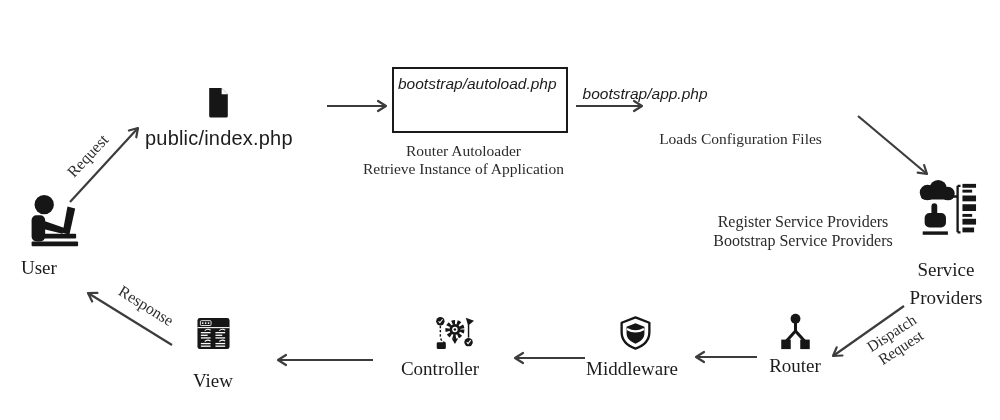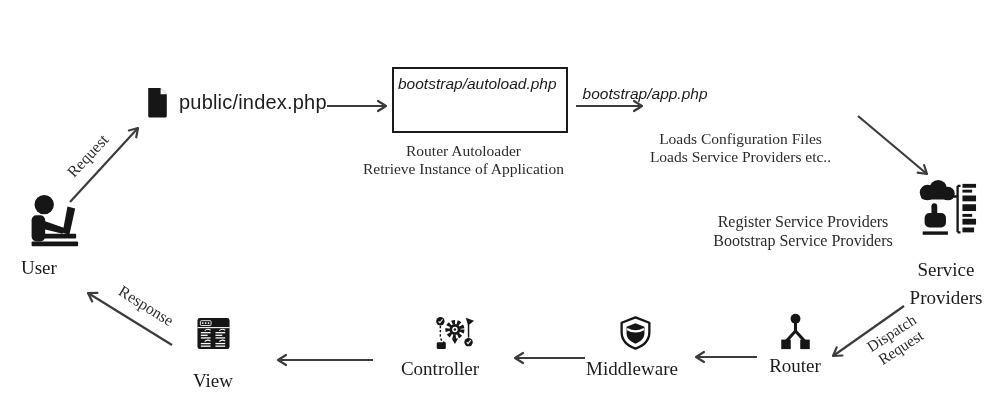--- a/index.html
+++ b/index.html
@@ -5,21 +5,21 @@
   html,body{margin:0;padding:0;background:#fff;}
   .canvas{position:relative;width:1000px;height:420px;background:#ffffff;
           font-family:"Liberation Sans",sans-serif;overflow:hidden;}
   .abs{position:absolute;}
   svg.arrows{position:absolute;left:0;top:0;pointer-events:none;}
   .code-label{font-size:20px;color:#1d1d1d;letter-spacing:.2px;}
   .node-label{font-size:19px;color:#1c1c1c;font-family:Liberation Serif, serif;}
   .center{text-align:center;}
   .serif{font-family:"Liberation Serif",serif;color:#2b2b2b;}
   .note{font-size:15.5px;line-height:17.5px;}
-  .flexrow{display:flex;align-items:center;gap:9px;}
+  .flexrow{display:flex;align-items:center;gap:9px;flex-direction:column;}
   .bootstrap-box{box-sizing:border-box;border:2px solid #1a1a1a;background:#fff;
                  display:flex;flex-direction:row;justify-content:space-between;font-style:italic;}
   .bootstrap-box .bline{font-size:15.5px;color:#1d1d1d;text-align:center;padding:6px 4px 4px;}
   .bootstrap-box .bline.bottom{padding:16px 4px 7px;}
   .bootstrap-box .divider{height:2.5px;background:#1a1a1a;margin:0 9px;}
   .rot{position:absolute;white-space:nowrap;font-size:16px;color:#2e2e2e;}
   .icon{display:block;}
 </style>
 </head>
 <body>
@@ -72,21 +72,20 @@
     <div class="divider"></div>
     <div class="bline bottom">bootstrap/app.php</div>
   </div>
   <div class="abs serif note center" style="left:361px;top:142px;width:205px">
     <div>Router Autoloader</div>
     <div>Retrieve Instance of Application</div>
   </div>
 
   <div class="abs serif note center" style="left:637px;top:130px;width:207px">
     <div>Loads Configuration Files</div>
-    <div>Loads Service Providers etc..</div>
   </div>
 
   <div class="abs serif center" style="left:698px;top:212px;width:210px;font-size:16px;line-height:19px">
     <div>Register Service Providers</div>
     <div>Bootstrap Service Providers</div>
   </div>
 
   <svg class="abs icon" style="left:912px;top:180px" width="66" height="64" viewBox="0 0 68 66">
     <g fill="#161616">
       <circle cx="16" cy="13" r="8"></circle>

